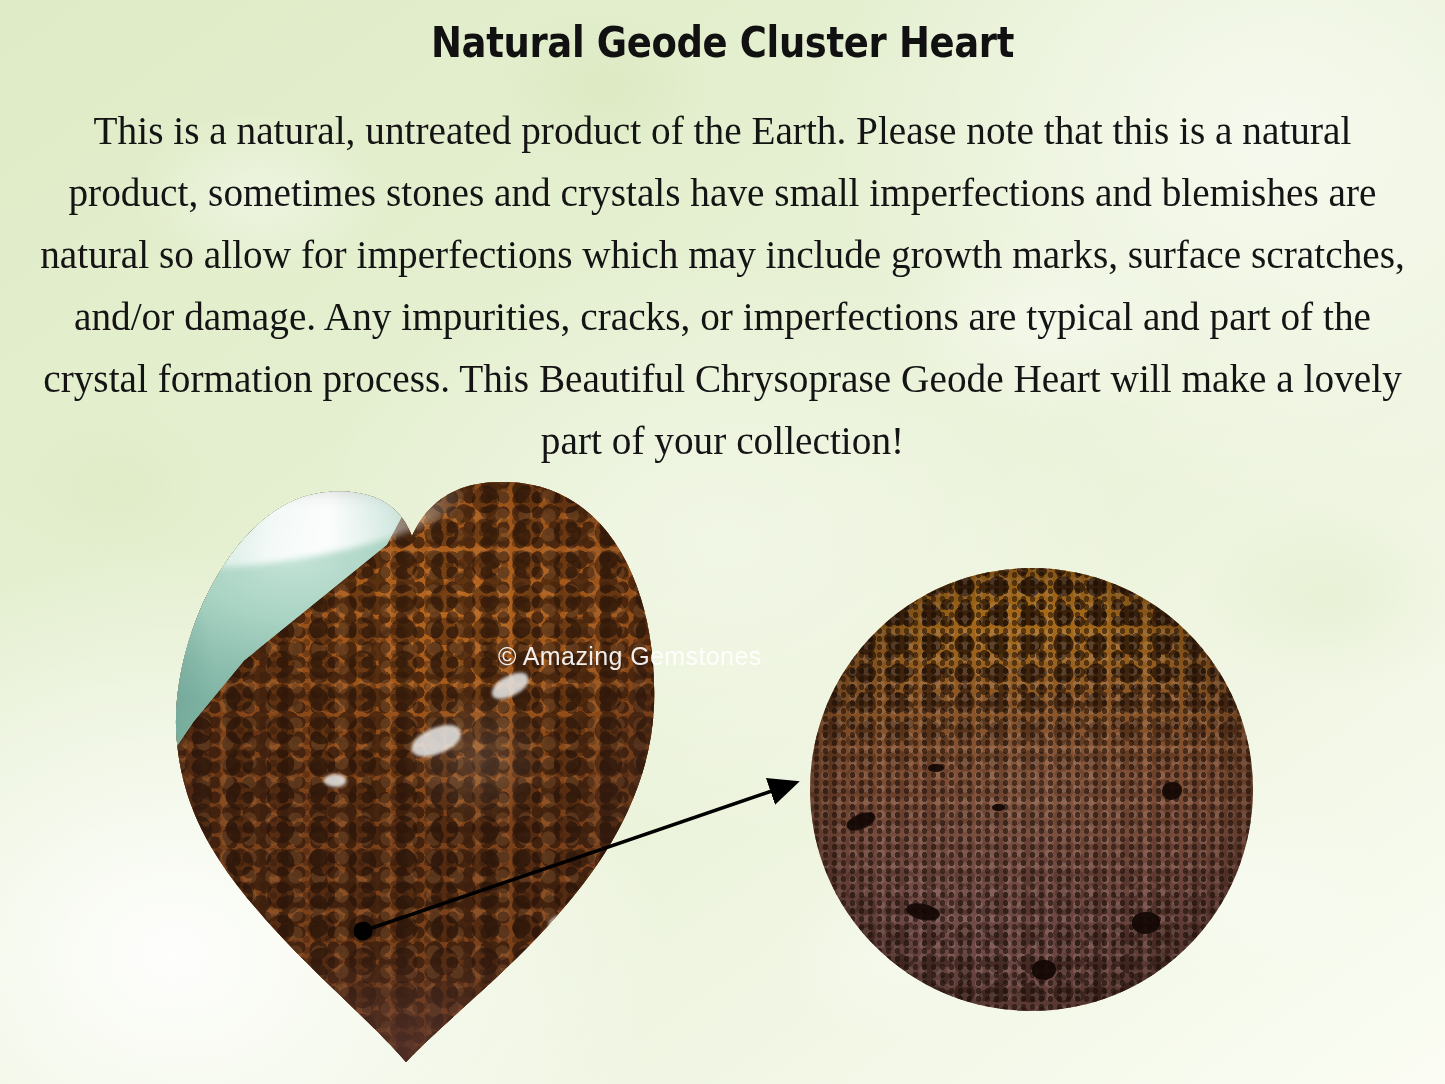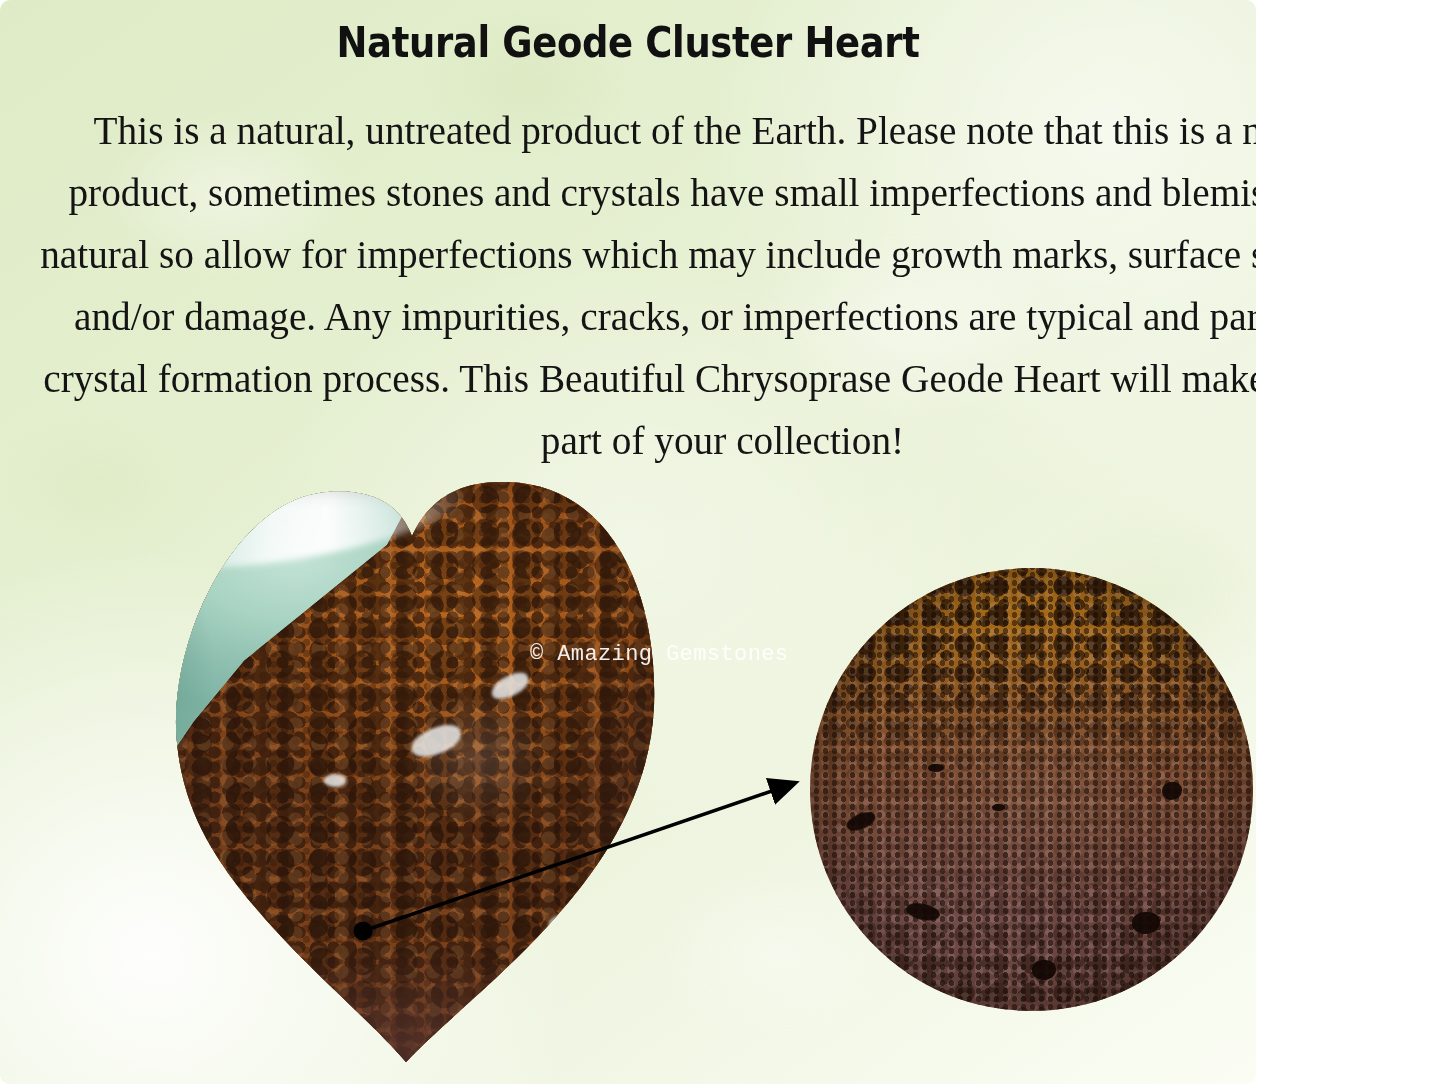--- a/index.html
+++ b/index.html
@@ -2,25 +2,24 @@
 <html><head>
 <meta charset="utf-8">
 <style>
   html, body {
     margin: 0;
     padding: 0;
     background: #ffffff;
   }
   #page {
     position: relative;
-    width: 1256px;
+    width: 1445px;
     height: 1084px;
     overflow: hidden;
     font-family: "Liberation Serif", serif;
-    border-radius: 10px;
   }
 
   
   .bg-base {
     position: absolute;
     inset: 0;
     background:
       radial-gradient(ellipse 55% 60% at 12% 88%,  rgba(255,255,255,0.95) 0%, rgba(255,255,255,0.0) 62%),
       radial-gradient(ellipse 45% 50% at 88% 12%,  rgba(255,255,255,0.60) 0%, rgba(255,255,255,0.0) 70%),
       radial-gradient(ellipse 40% 38% at 50% 50%,  rgba(255,255,255,0.38) 0%, rgba(255,255,255,0.0) 72%),
@@ -173,27 +172,26 @@
     clip-path: path("M 288 592 C 250 548 186 496 136 436 C 92 384 60 330 58 256 C 56 160 120 28 210 22 C 268 18 286 46 294 66 C 306 40 330 10 388 12 C 492 14 540 120 536 236 C 532 330 478 404 428 458 C 378 512 322 556 288 592 Z");
     box-shadow: inset 0 0 26px 10px rgba(50,26,16,0.45);
     pointer-events: none;
   }
 
   
   .watermark {
     position: absolute;
     left: 498px;
     top: 642px;
-    font-family: Liberation Mono, monospace;
-    font-size: 22px;
+    font-family: Liberation Sans, sans-serif;
+    font-size: 25px;
     color: rgba(255,255,255,0.92);
     letter-spacing: 0.4px;
     white-space: nowrap;
     pointer-events: none;
-    margin-left: 32px;
   }
 
   
   .detail-circle {
     position: absolute;
     left: 810px;
     top: 568px;
     width: 443px;
     height: 443px;
     border-radius: 50%;

